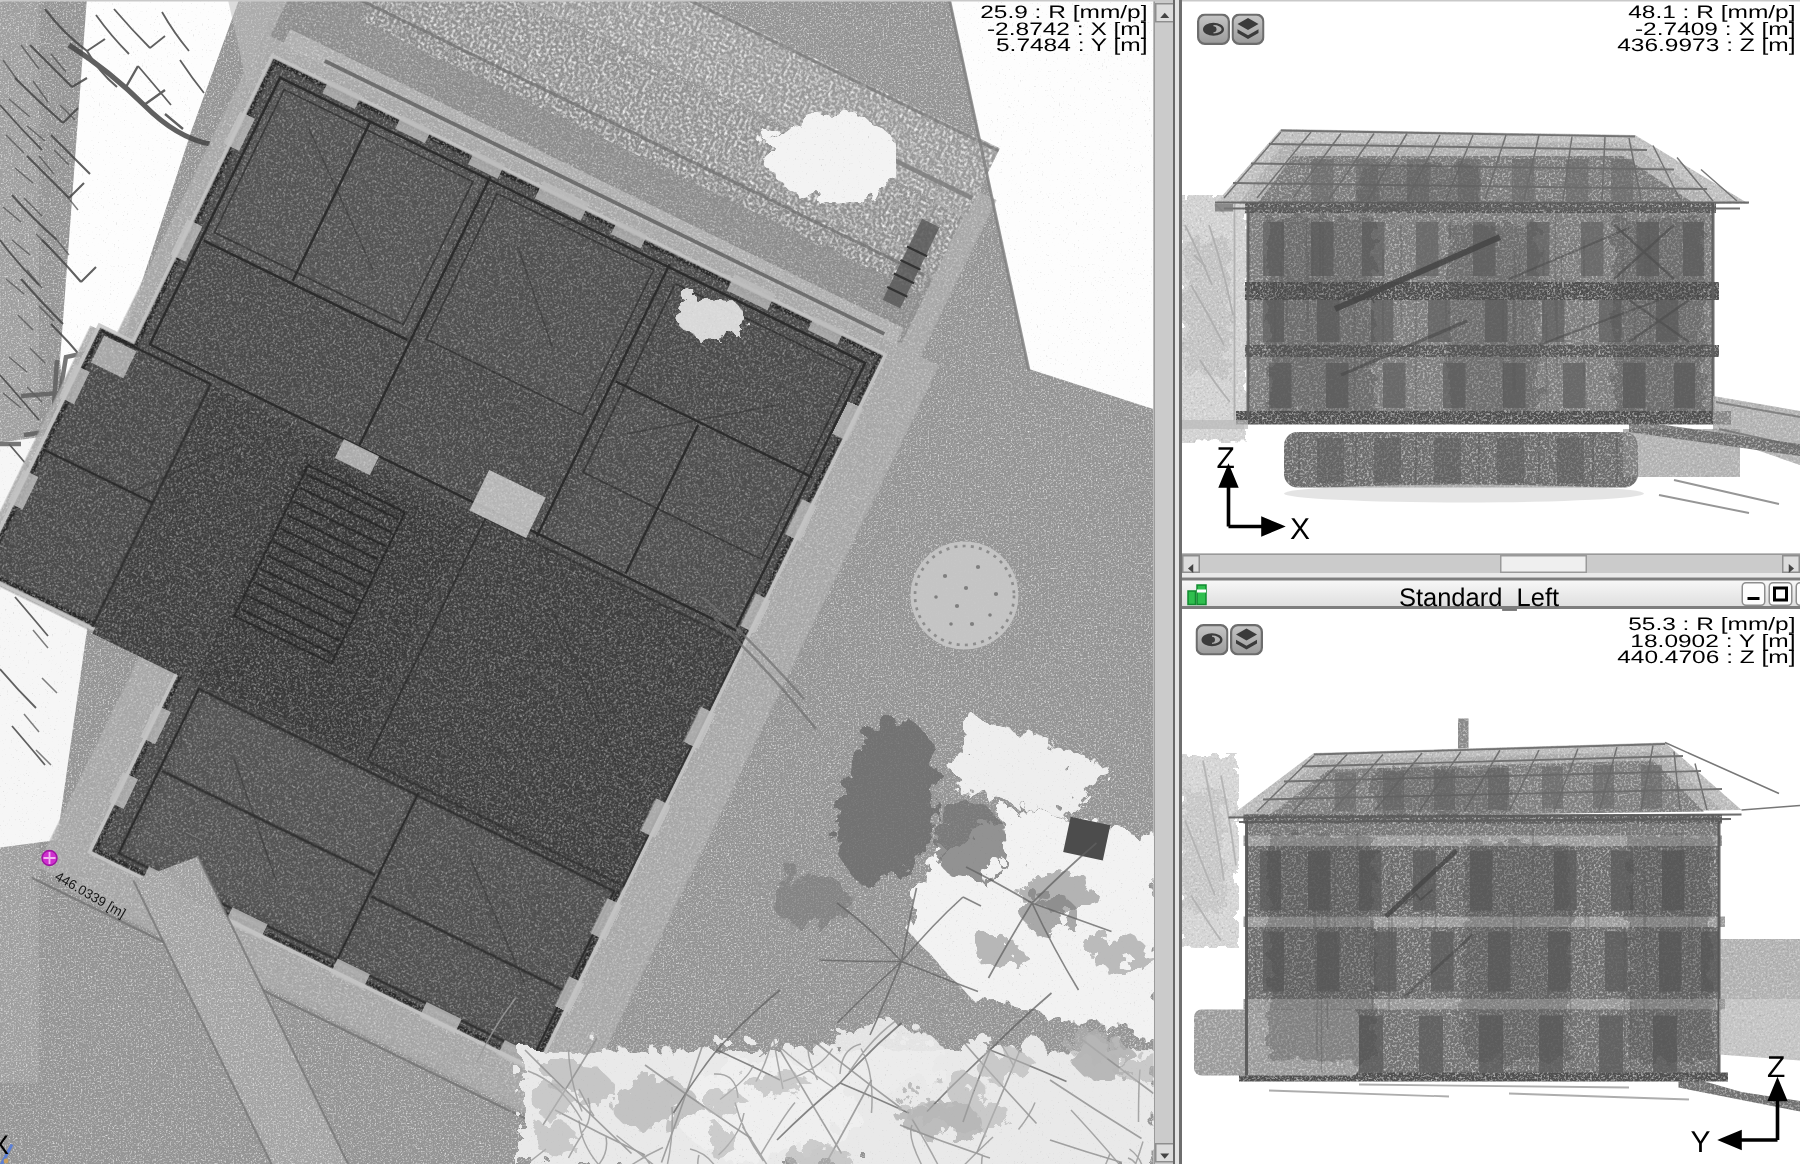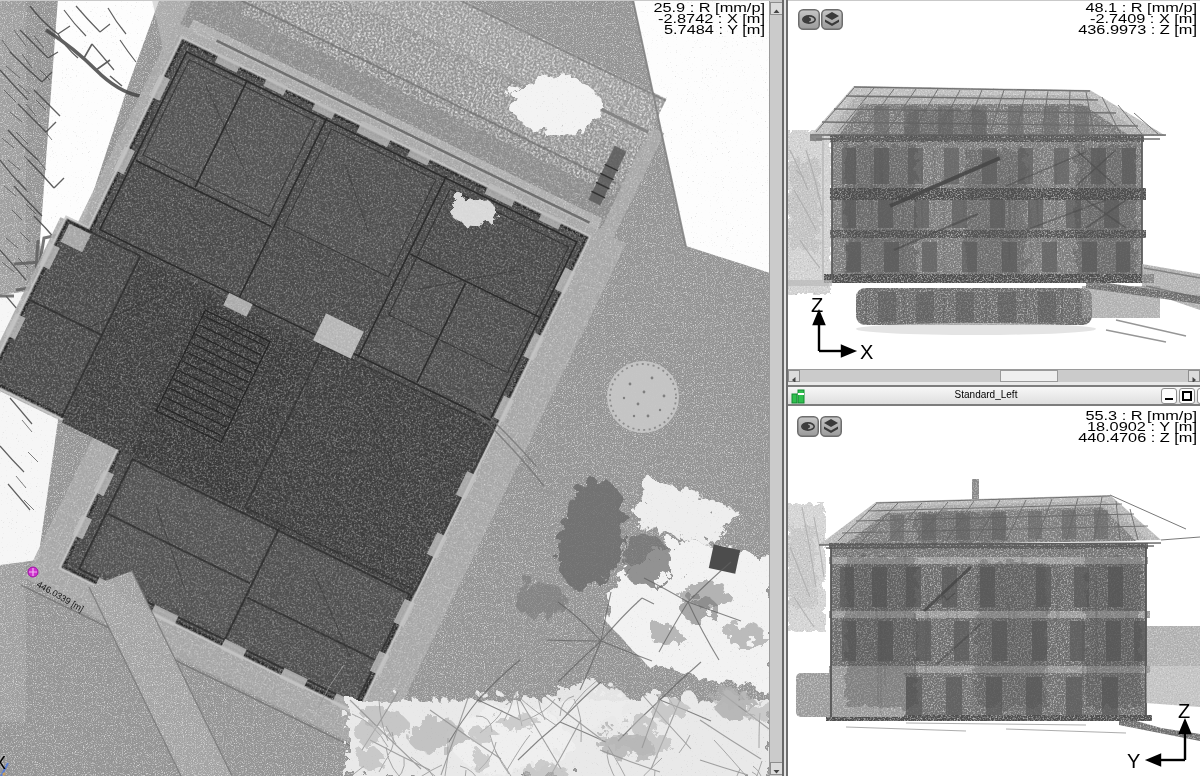--- a/index.html
+++ b/index.html
@@ -528,21 +528,21 @@
 <div class="abs" style="left:786px;top:382px;width:414px;height:3px;background:#e9e9e9;"></div>
 
 <div class="abs" style="left:786px;top:385px;width:414px;height:21px;background:linear-gradient(#f7f7f7,#dfdfdf);border-top:2px solid #7d7d7d;border-bottom:2px solid #7d7d7d;box-sizing:border-box;"></div>
 
 <svg class="abs" style="left:790px;top:388px;" width="18" height="16">
       <rect x="2" y="6" width="5" height="9" fill="#2fbf4e" stroke="#128a30" stroke-width="1"></rect>
       <rect x="8" y="2" width="6" height="13" fill="#2fbf4e" stroke="#128a30" stroke-width="1"></rect>
       <rect x="8" y="5" width="6" height="2" fill="#fff"></rect>
     </svg>
 
-<div class="abs" style="left:786px;top:389px;width:400px;text-align:center;font-size:10px;color:#000;">Standard_Left</div>
+<div class="abs" style="left:786px;top:389px;width:400px;text-align:center;font-size:17px;color:#000;">Standard_Left</div>
 
 <div class="abs" style="left:1161px;top:388px;width:14px;height:14px;background:#fdfdfd;border:1px solid #8e8e8e;border-radius:3px;"><svg width="14" height="14">
         <rect x="3" y="9" width="8" height="2" fill="#000"></rect>
       </svg></div>
 
 <div class="abs" style="left:1179px;top:388px;width:14px;height:14px;background:#fdfdfd;border:1px solid #8e8e8e;border-radius:3px;"><svg width="14" height="14">
         <rect x="3" y="3" width="8" height="8" fill="none" stroke="#000" stroke-width="2"></rect>
       </svg></div>
 
 <div class="abs" style="left:1197px;top:388px;width:5px;height:14px;background:#fdfdfd;border:1px solid #8e8e8e;border-radius:3px 0 0 3px;"></div>

